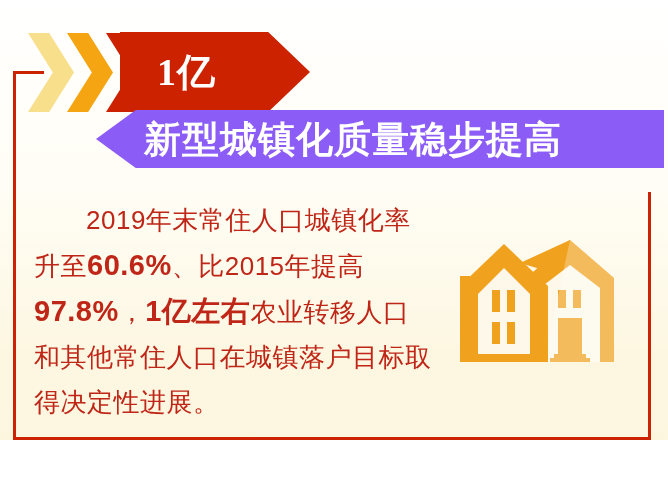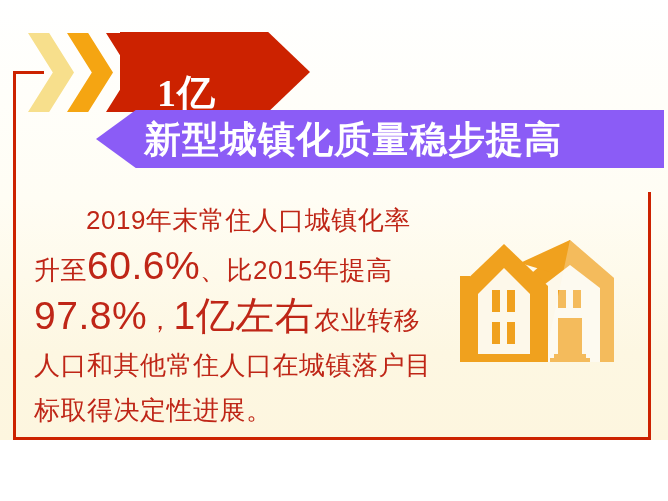--- a/index.html
+++ b/index.html
@@ -71,21 +71,21 @@
   .chev-3 { left: 106px; }
 
   
   .banner-red {
     position: absolute;
     left: 120px; top: 32px;
     width: 190px; height: 80px;
     background: #cc2200;
     clip-path: polygon(0% 0%, 78% 0%, 100% 50%, 78% 100%, 0% 100%);
     display: flex;
-    align-items: flex-end;
+    align-items: center;
   }
   .banner-red-text {
     color: #ffffff;
     font-size: 38px;
     font-weight: bold;
     line-height: 1;
     margin-left: 37px;
     letter-spacing: 1px;
     font-family: "Liberation Serif", "DejaVu Serif", serif;
   }
@@ -114,22 +114,22 @@
     position: absolute;
     left: 34px; top: 198px;
     width: 400px;
     color: #bf2617;
     font-size: 26px;
     line-height: 45px;
     text-indent: 52px;
     letter-spacing: 0.5px;
   }
   .body-text b {
-    font-weight: normal;
-    font-size: 39px;
+    font-weight: bold;
+    font-size: 29px;
   }
 
   
   .house {
     position: absolute;
     left: 452px; top: 230px;
     width: 170px;
     height: 150px;
   }
 </style>

